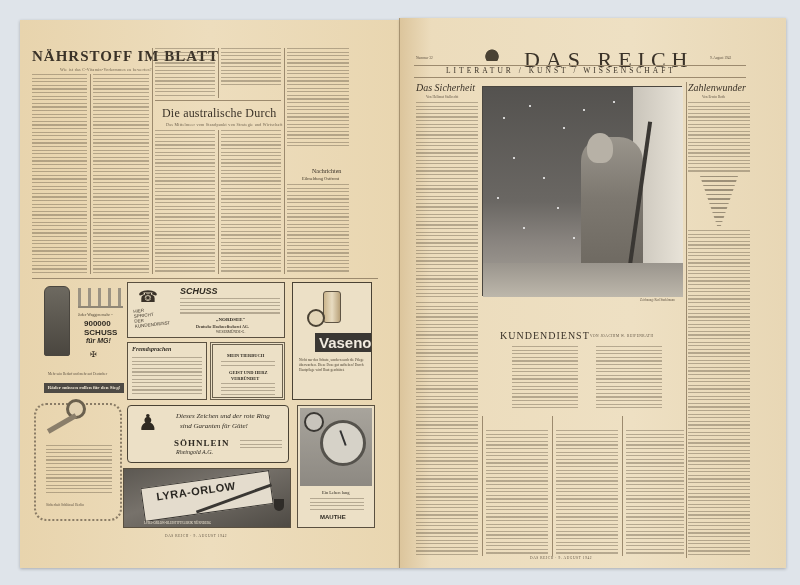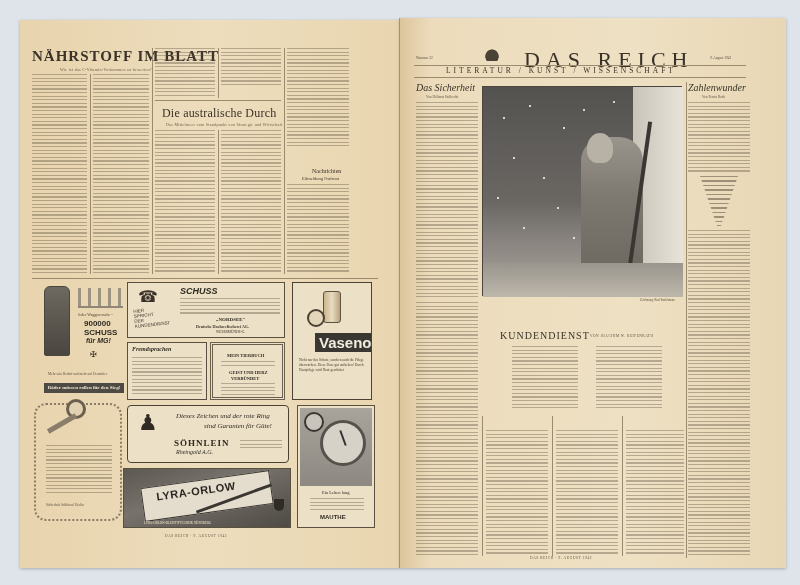--- a/index.html
+++ b/index.html
@@ -105,21 +105,21 @@
   <div style="position:absolute;left:14px;top:383px;width:88px;height:118px;border:2px dotted #8a7c66;border-radius:12px;">
     <div style="position:absolute;left:30px;top:-6px;width:20px;height:20px;border:3px solid #6a604e;border-radius:50%;background:#e2d2b2;"></div>
     <div style="position:absolute;left:10px;top:16px;width:32px;height:5px;background:#8a7e6a;transform:rotate(-30deg);"></div>
     <div class="col" style="left:10px;top:40px;width:66px;height:50px;"></div>
     <div style="position:absolute;left:10px;top:98px;font-size:3.5px;color:#5e5242;">Sicherheit Schlüssel Berlin</div>
   </div>
 
   <div class="ad" style="left:107px;top:385px;width:162px;height:58px;border-radius:4px;border:1.5px solid #4a4234;">
     <div style="position:absolute;left:10px;top:4px;font-size:22px;color:#2f2a22;">♟</div>
     <div style="position:absolute;left:48px;top:6px;font-size:7px;font-style:italic;color:#2f2a22;">Dieses Zeichen und der rote Ring</div>
-    <div style="position:absolute;left:76px;top:16px;font-size:7px;font-style:italic;color:#2f2a22;">sind Garanten für Güte!</div>
+    <div style="position:absolute;left:52px;top:16px;font-size:7px;font-style:italic;color:#2f2a22;">sind Garanten für Güte!</div>
     <div style="position:absolute;left:46px;top:32px;font-size:9px;font-weight:bold;letter-spacing:1px;color:#2f2a22;">SÖHNLEIN</div>
     <div style="position:absolute;left:48px;top:43px;font-size:6px;font-style:italic;color:#2f2a22;">Rheingold A.G.</div>
     <div class="col" style="left:112px;top:34px;width:42px;height:8px;"></div>
   </div>
 
   <div class="ad ad-dark" style="left:103px;top:448px;width:168px;height:60px;background:linear-gradient(160deg,#5c5852 0%,#77726b 40%,#4e4a44 100%);">
     <div style="position:absolute;left:18px;top:10px;width:130px;height:34px;background:#e4dccd;transform:rotate(-8deg);border:1px solid #3a3733;"></div>
     <div style="position:absolute;left:32px;top:16px;font-family:'Liberation Sans',sans-serif;font-weight:bold;font-size:11px;color:#2a2722;transform:rotate(-8deg);letter-spacing:0.5px;">LYRA-ORLOW</div>
     <div style="position:absolute;left:70px;top:28px;width:80px;height:3px;background:#3a3733;transform:rotate(-20deg);"></div>
     <div style="position:absolute;left:150px;top:30px;width:10px;height:12px;background:#2f2c28;border-radius:0 0 5px 5px;"></div>

